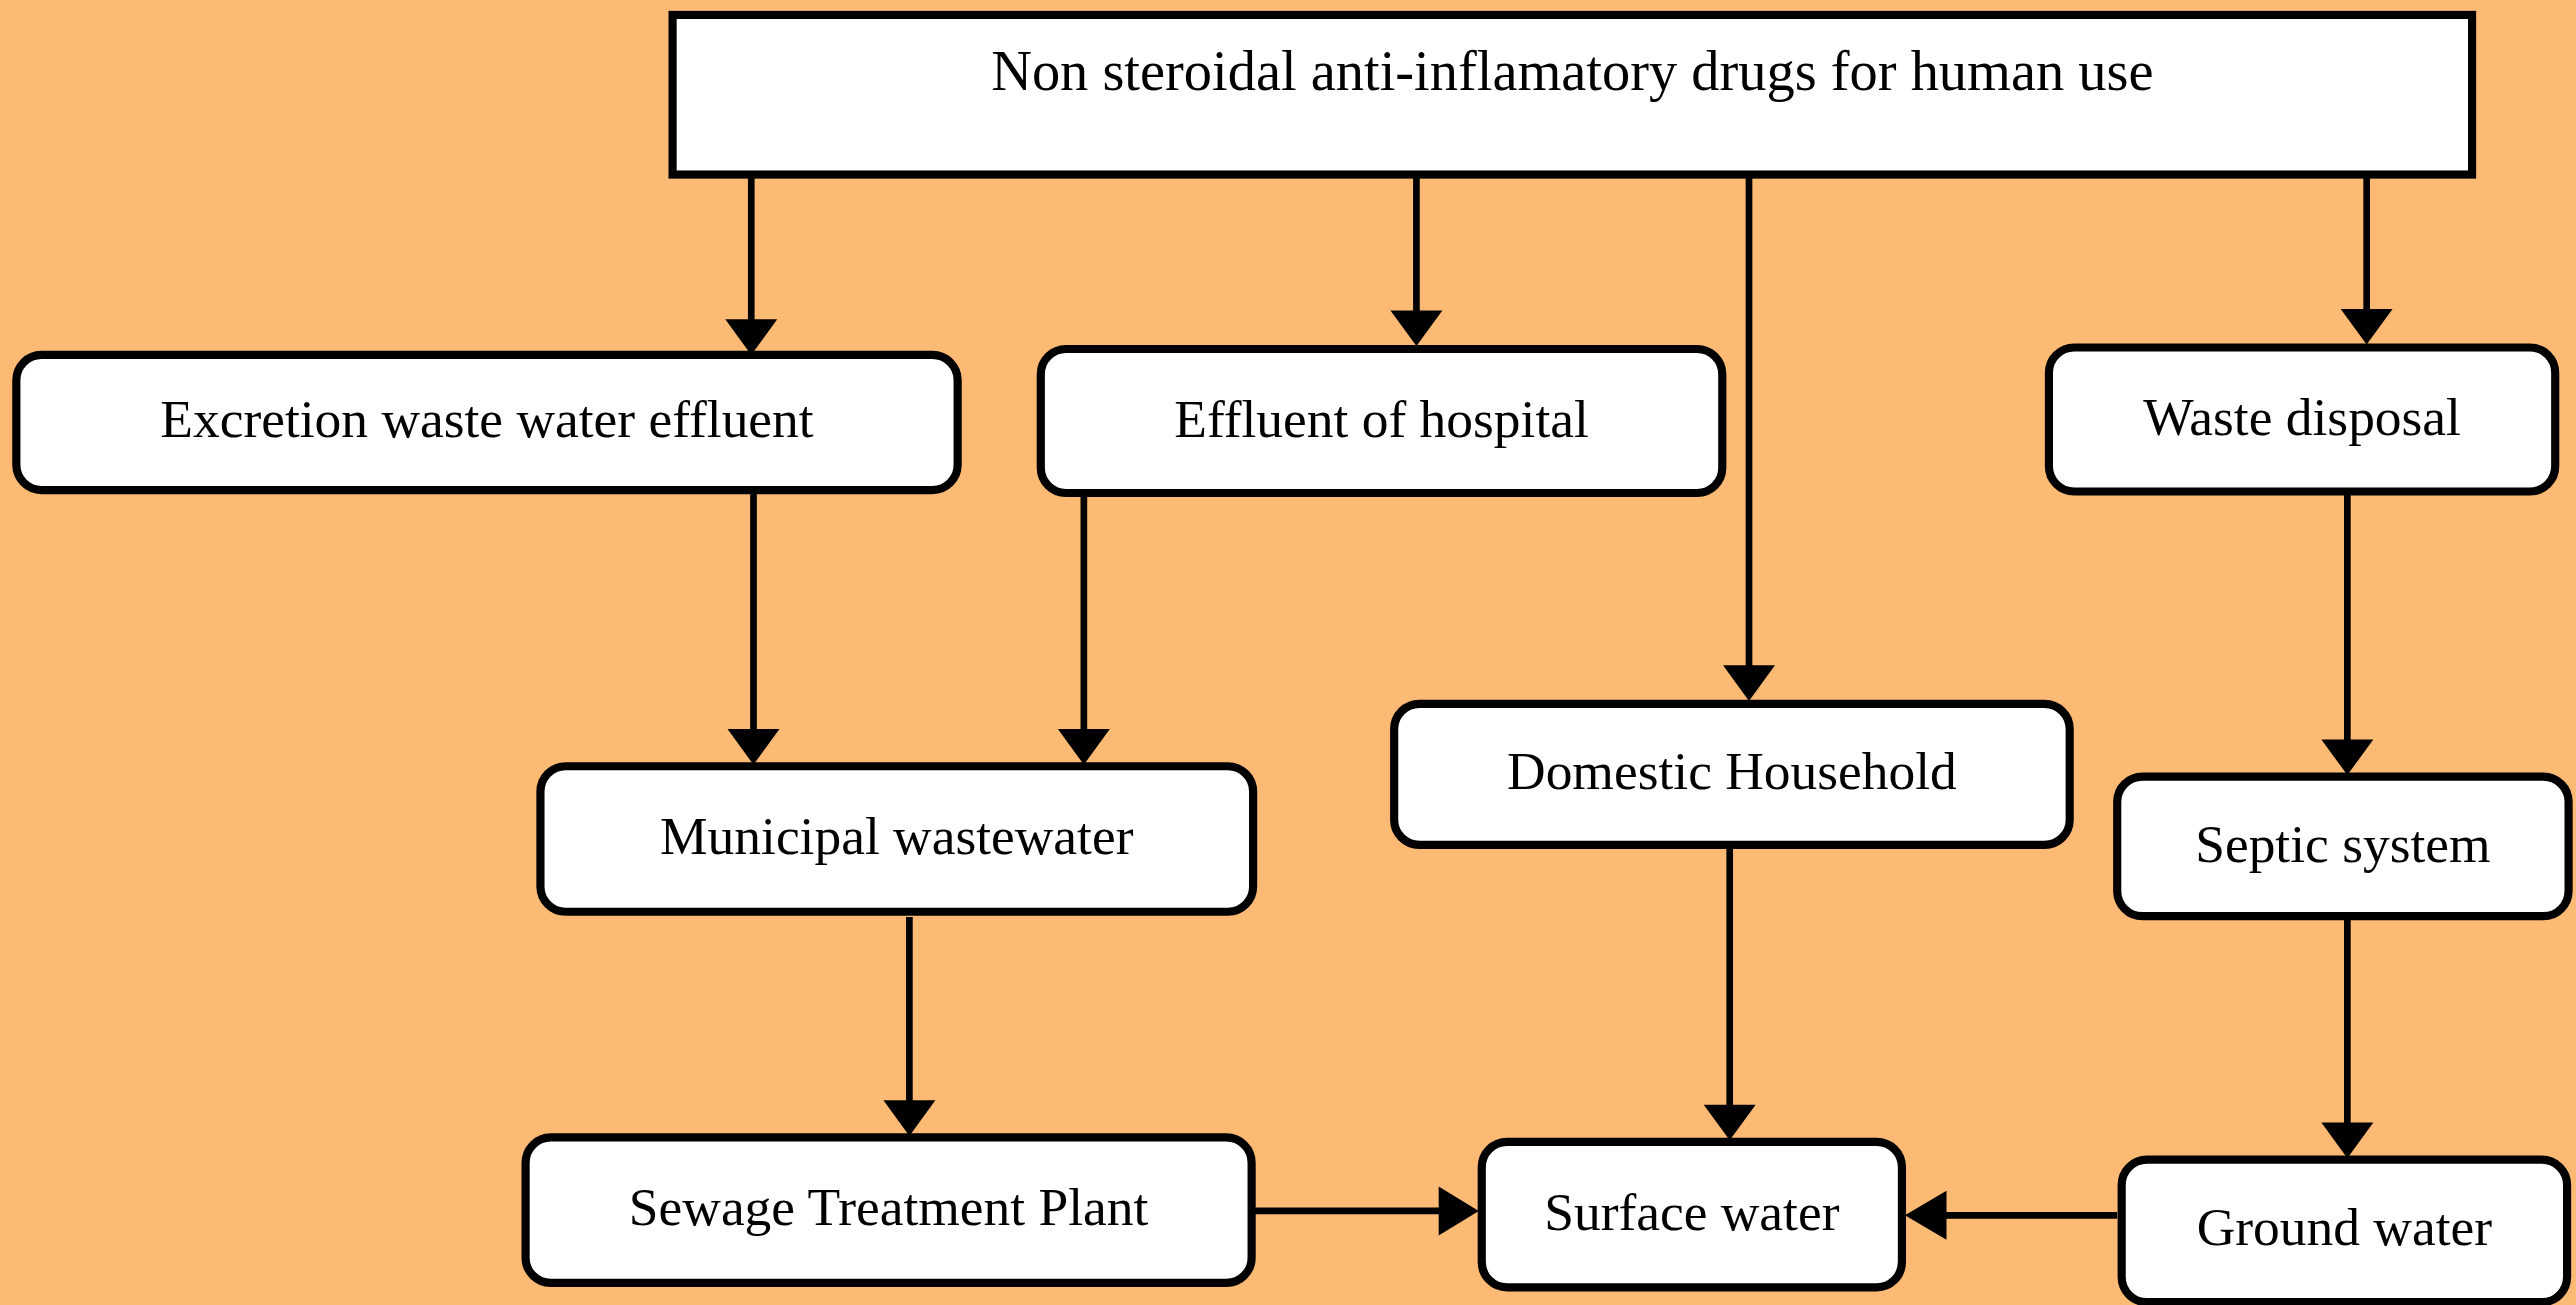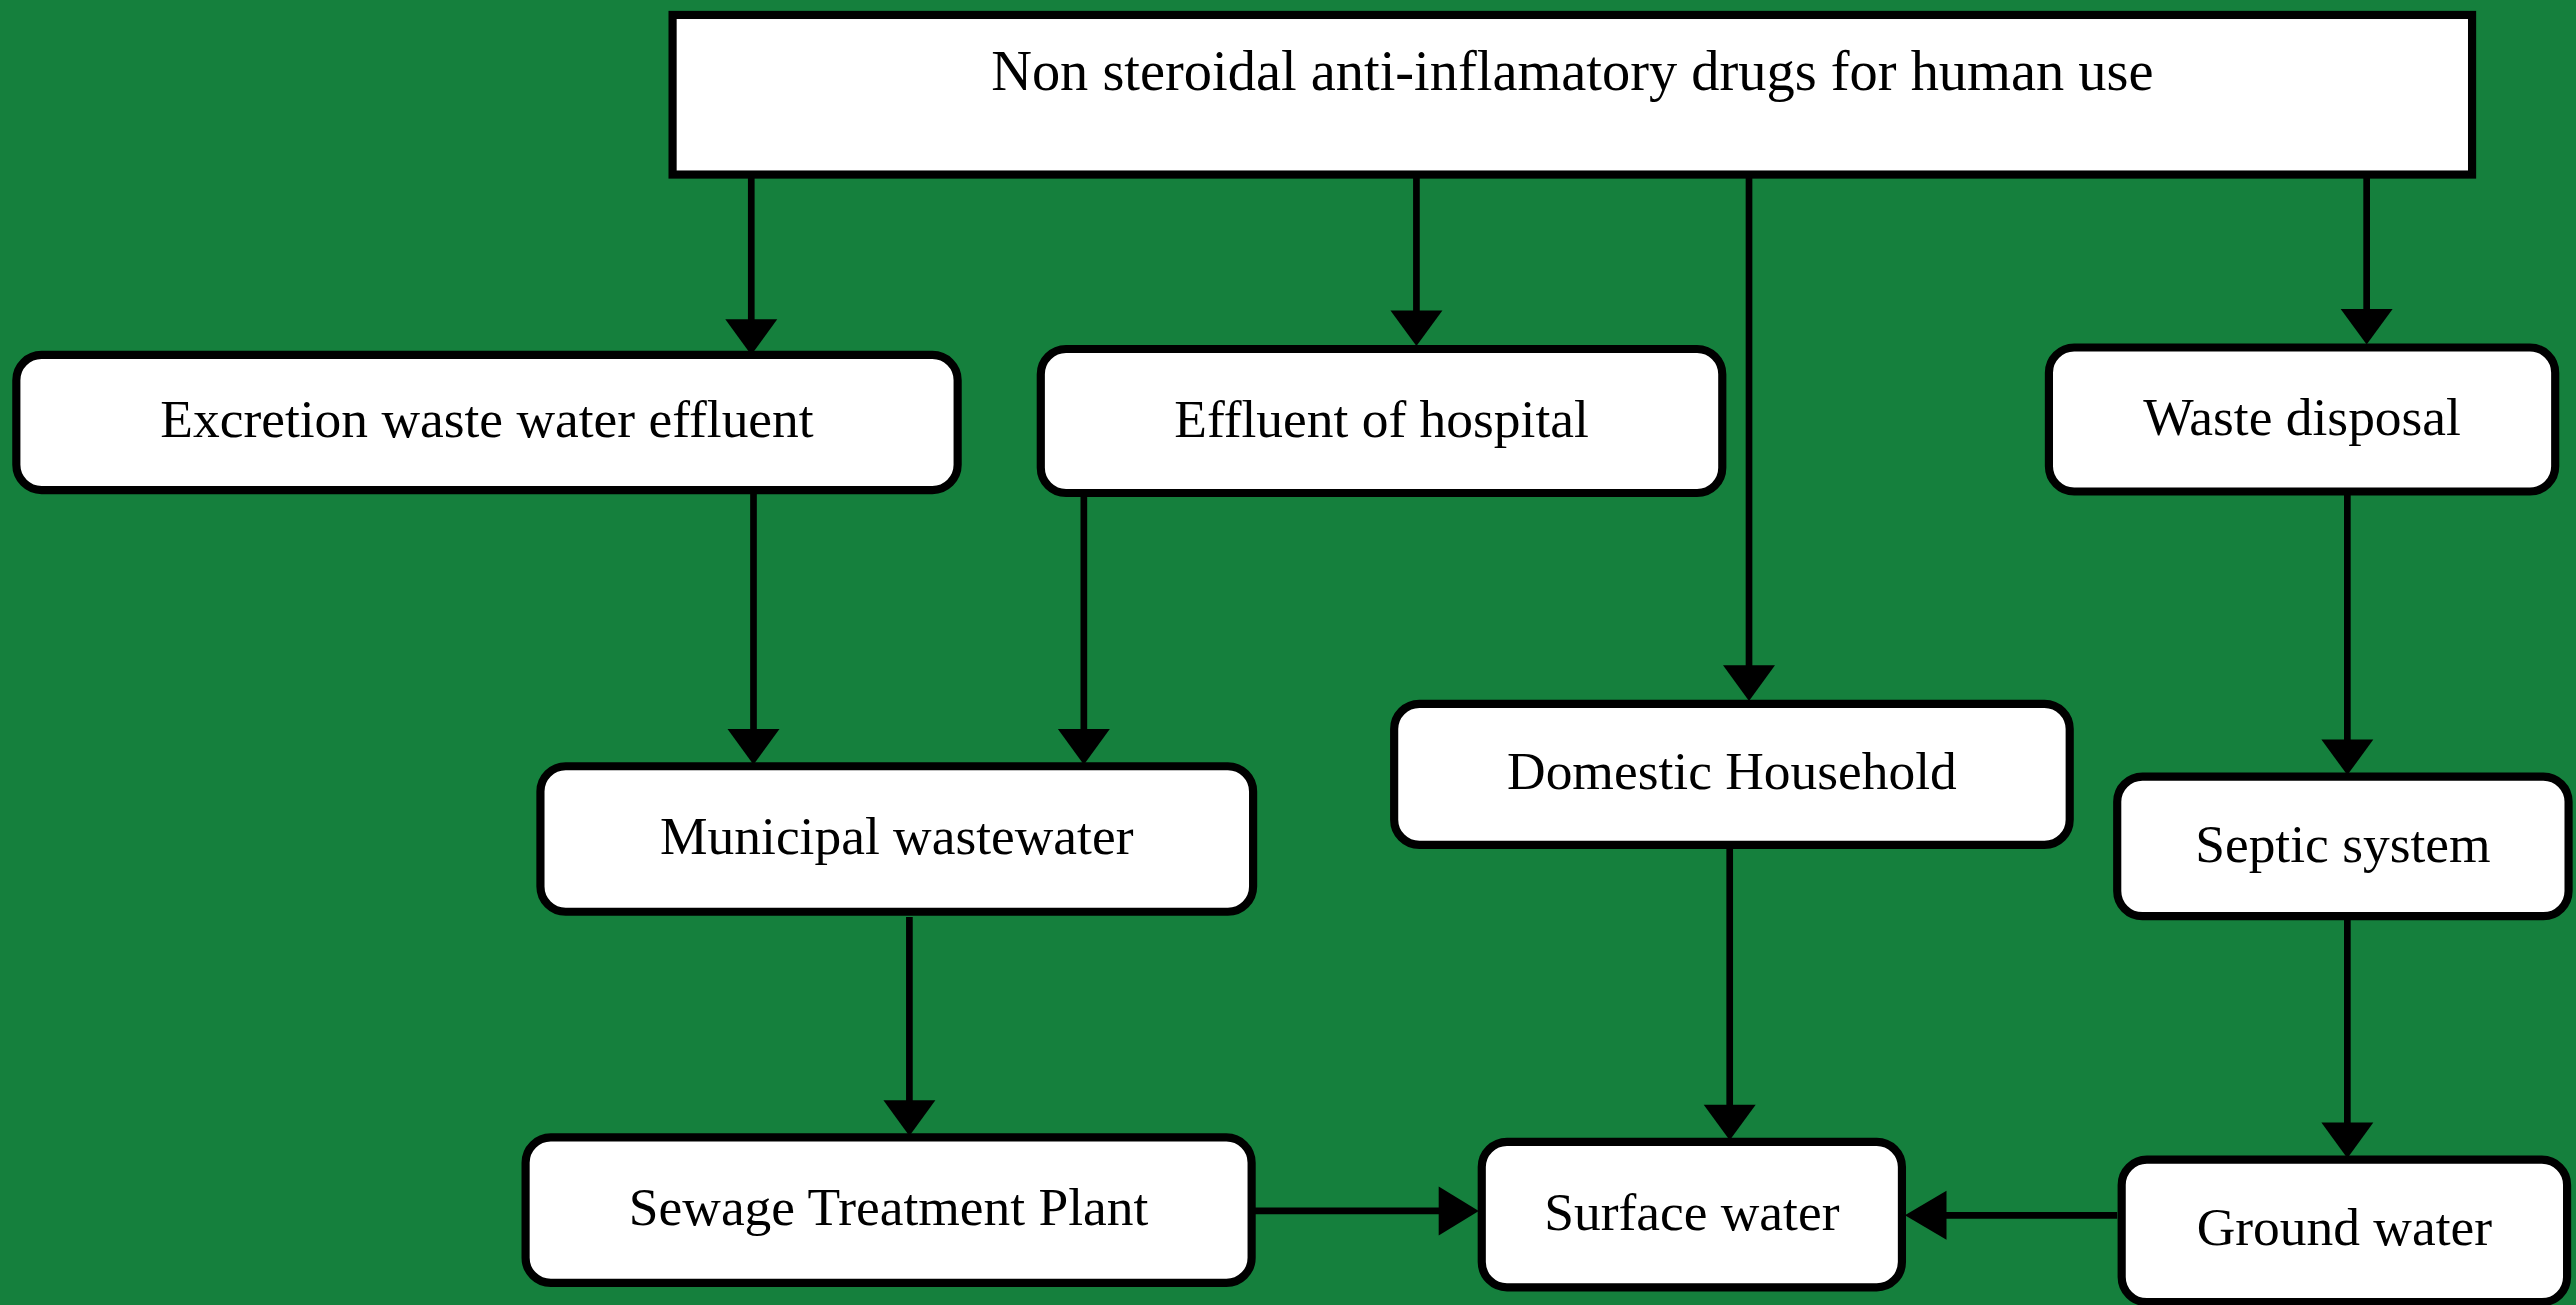--- a/index.html
+++ b/index.html
@@ -7,21 +7,21 @@
     padding: 0;
     background: #ffffff;
   }
   body {
     font-family: "Liberation Serif", "DejaVu Serif", serif;
   }
   #stage {
     position: relative;
     width: 2576px;
     height: 1306px;
-    background: #15803d;
+    background: #fdba74;
     overflow: hidden;
   }
   #flowchart {
     position: absolute;
     top: 0;
     left: 0;
     width: 2576px;
     height: 1306px;
     display: block;
   }

